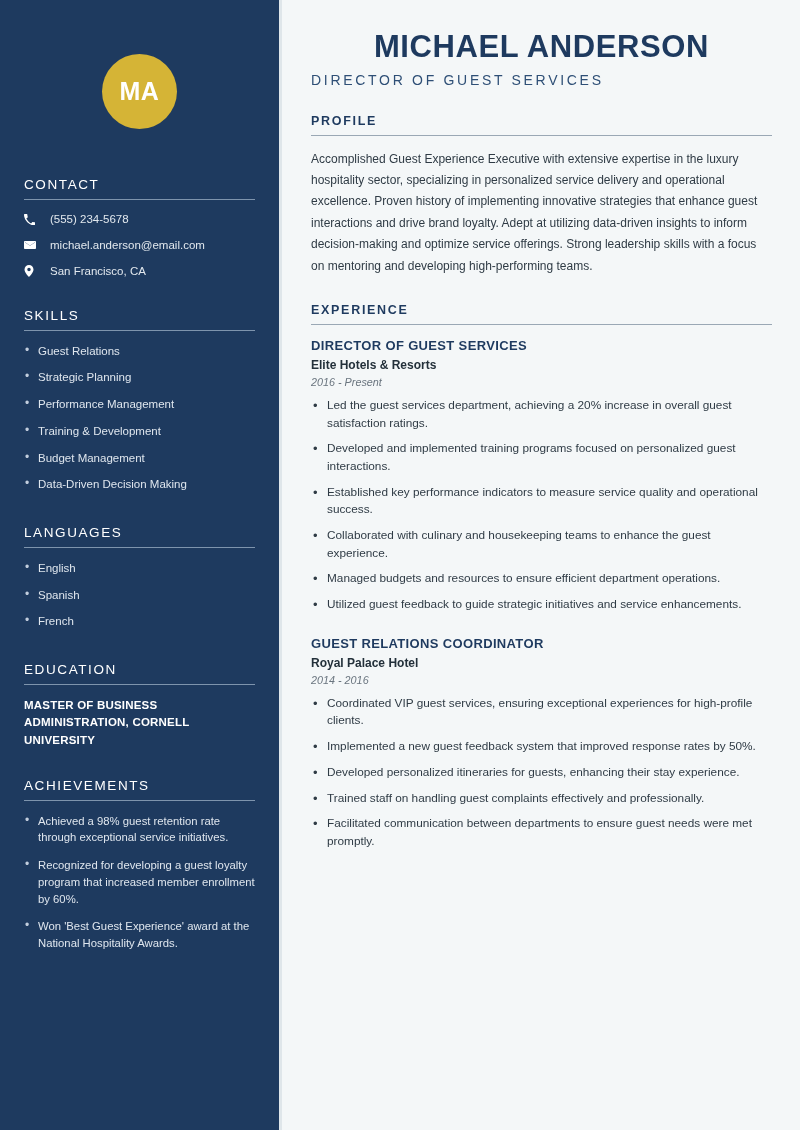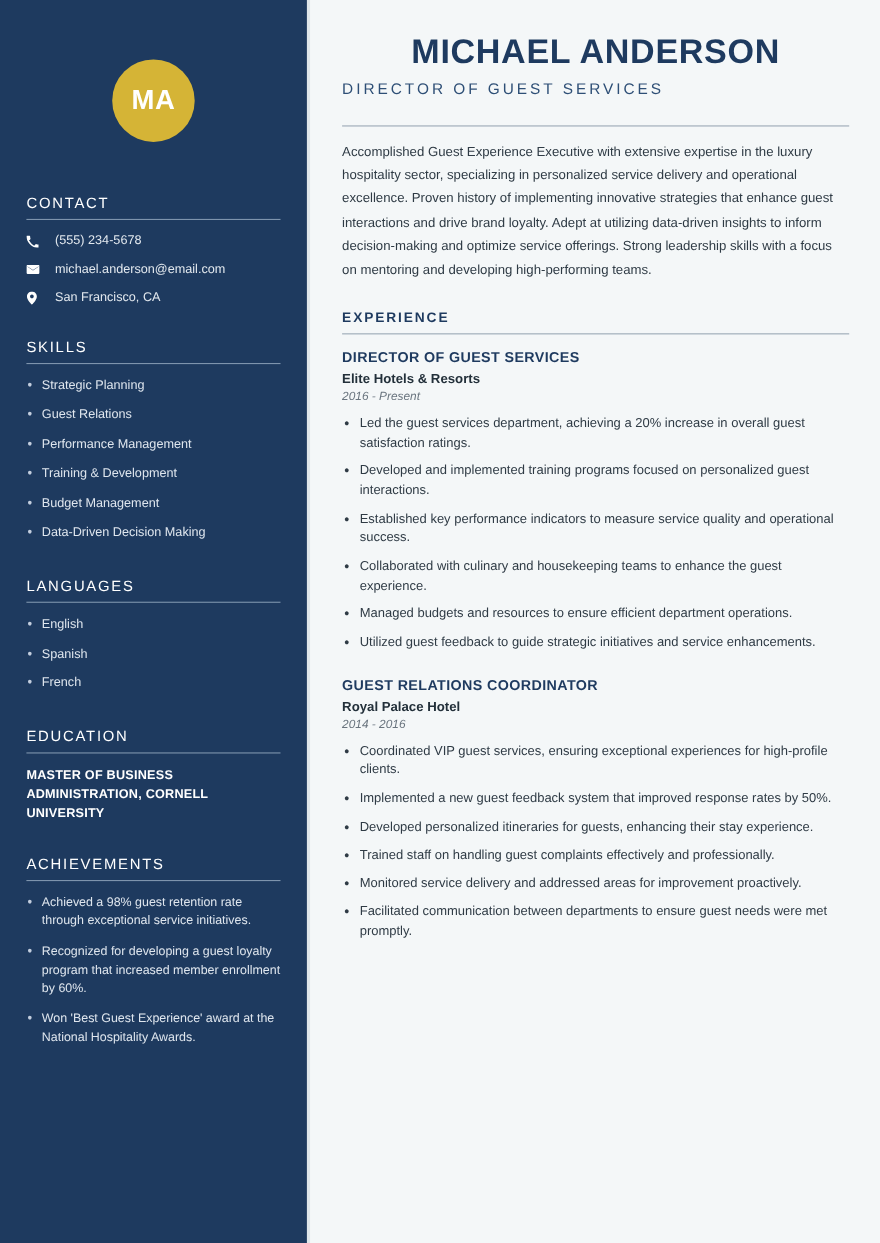--- a/index.html
+++ b/index.html
@@ -263,22 +263,22 @@
         </li>
       </ul>
     </section>
 
     <div class="sp-18"></div>
 
     <section class="side-section">
       <div class="side-h">SKILLS</div>
       <div class="side-rule"></div>
       <ul class="side-ul">
+        <li class="side-li">Guest Relations</li>
         <li class="side-li">Strategic Planning</li>
-        <li class="side-li">Guest Relations</li>
         <li class="side-li">Performance Management</li>
         <li class="side-li">Training &amp; Development</li>
         <li class="side-li">Budget Management</li>
         <li class="side-li">Data-Driven Decision Making</li>
       </ul>
     </section>
 
     <div class="sp-22"></div>
 
     <section class="side-section">
@@ -314,20 +314,21 @@
   </aside>
 
   <div class="sidebar-gap"></div>
 
   <main class="main">
 
     <h1 class="name">MICHAEL ANDERSON</h1>
     <div class="role">DIRECTOR OF GUEST SERVICES</div>
 
     <section class="main-section">
+      <div class="main-h">PROFILE</div>
       <div class="main-rule"></div>
       <p class="profile-text">Accomplished Guest Experience Executive with extensive expertise in the luxury hospitality sector, specializing in personalized service delivery and operational excellence. Proven history of implementing innovative strategies that enhance guest interactions and drive brand loyalty. Adept at utilizing data-driven insights to inform decision-making and optimize service offerings. Strong leadership skills with a focus on mentoring and developing high-performing teams.</p>
     </section>
 
     <section class="main-section">
       <div class="main-h">EXPERIENCE</div>
       <div class="main-rule"></div>
 
       <div class="job">
         <div class="job-title">DIRECTOR OF GUEST SERVICES</div>
@@ -347,21 +348,20 @@
 
       <div class="job">
         <div class="job-title">GUEST RELATIONS COORDINATOR</div>
         <div class="job-company">Royal Palace Hotel</div>
         <div class="job-dates">2014 - 2016</div>
         <ul class="job-ul">
           <li class="job-li">Coordinated VIP guest services, ensuring exceptional experiences for high-profile clients.</li>
           <li class="job-li">Implemented a new guest feedback system that improved response rates by 50%.</li>
           <li class="job-li">Developed personalized itineraries for guests, enhancing their stay experience.</li>
           <li class="job-li">Trained staff on handling guest complaints effectively and professionally.</li>
-          <li class="job-li">Monitored service delivery and addressed areas for improvement proactively.</li>
           <li class="job-li">Facilitated communication between departments to ensure guest needs were met promptly.</li>
         </ul>
       </div>
 
     </section>
 
   </main>
 
 </div>
 

